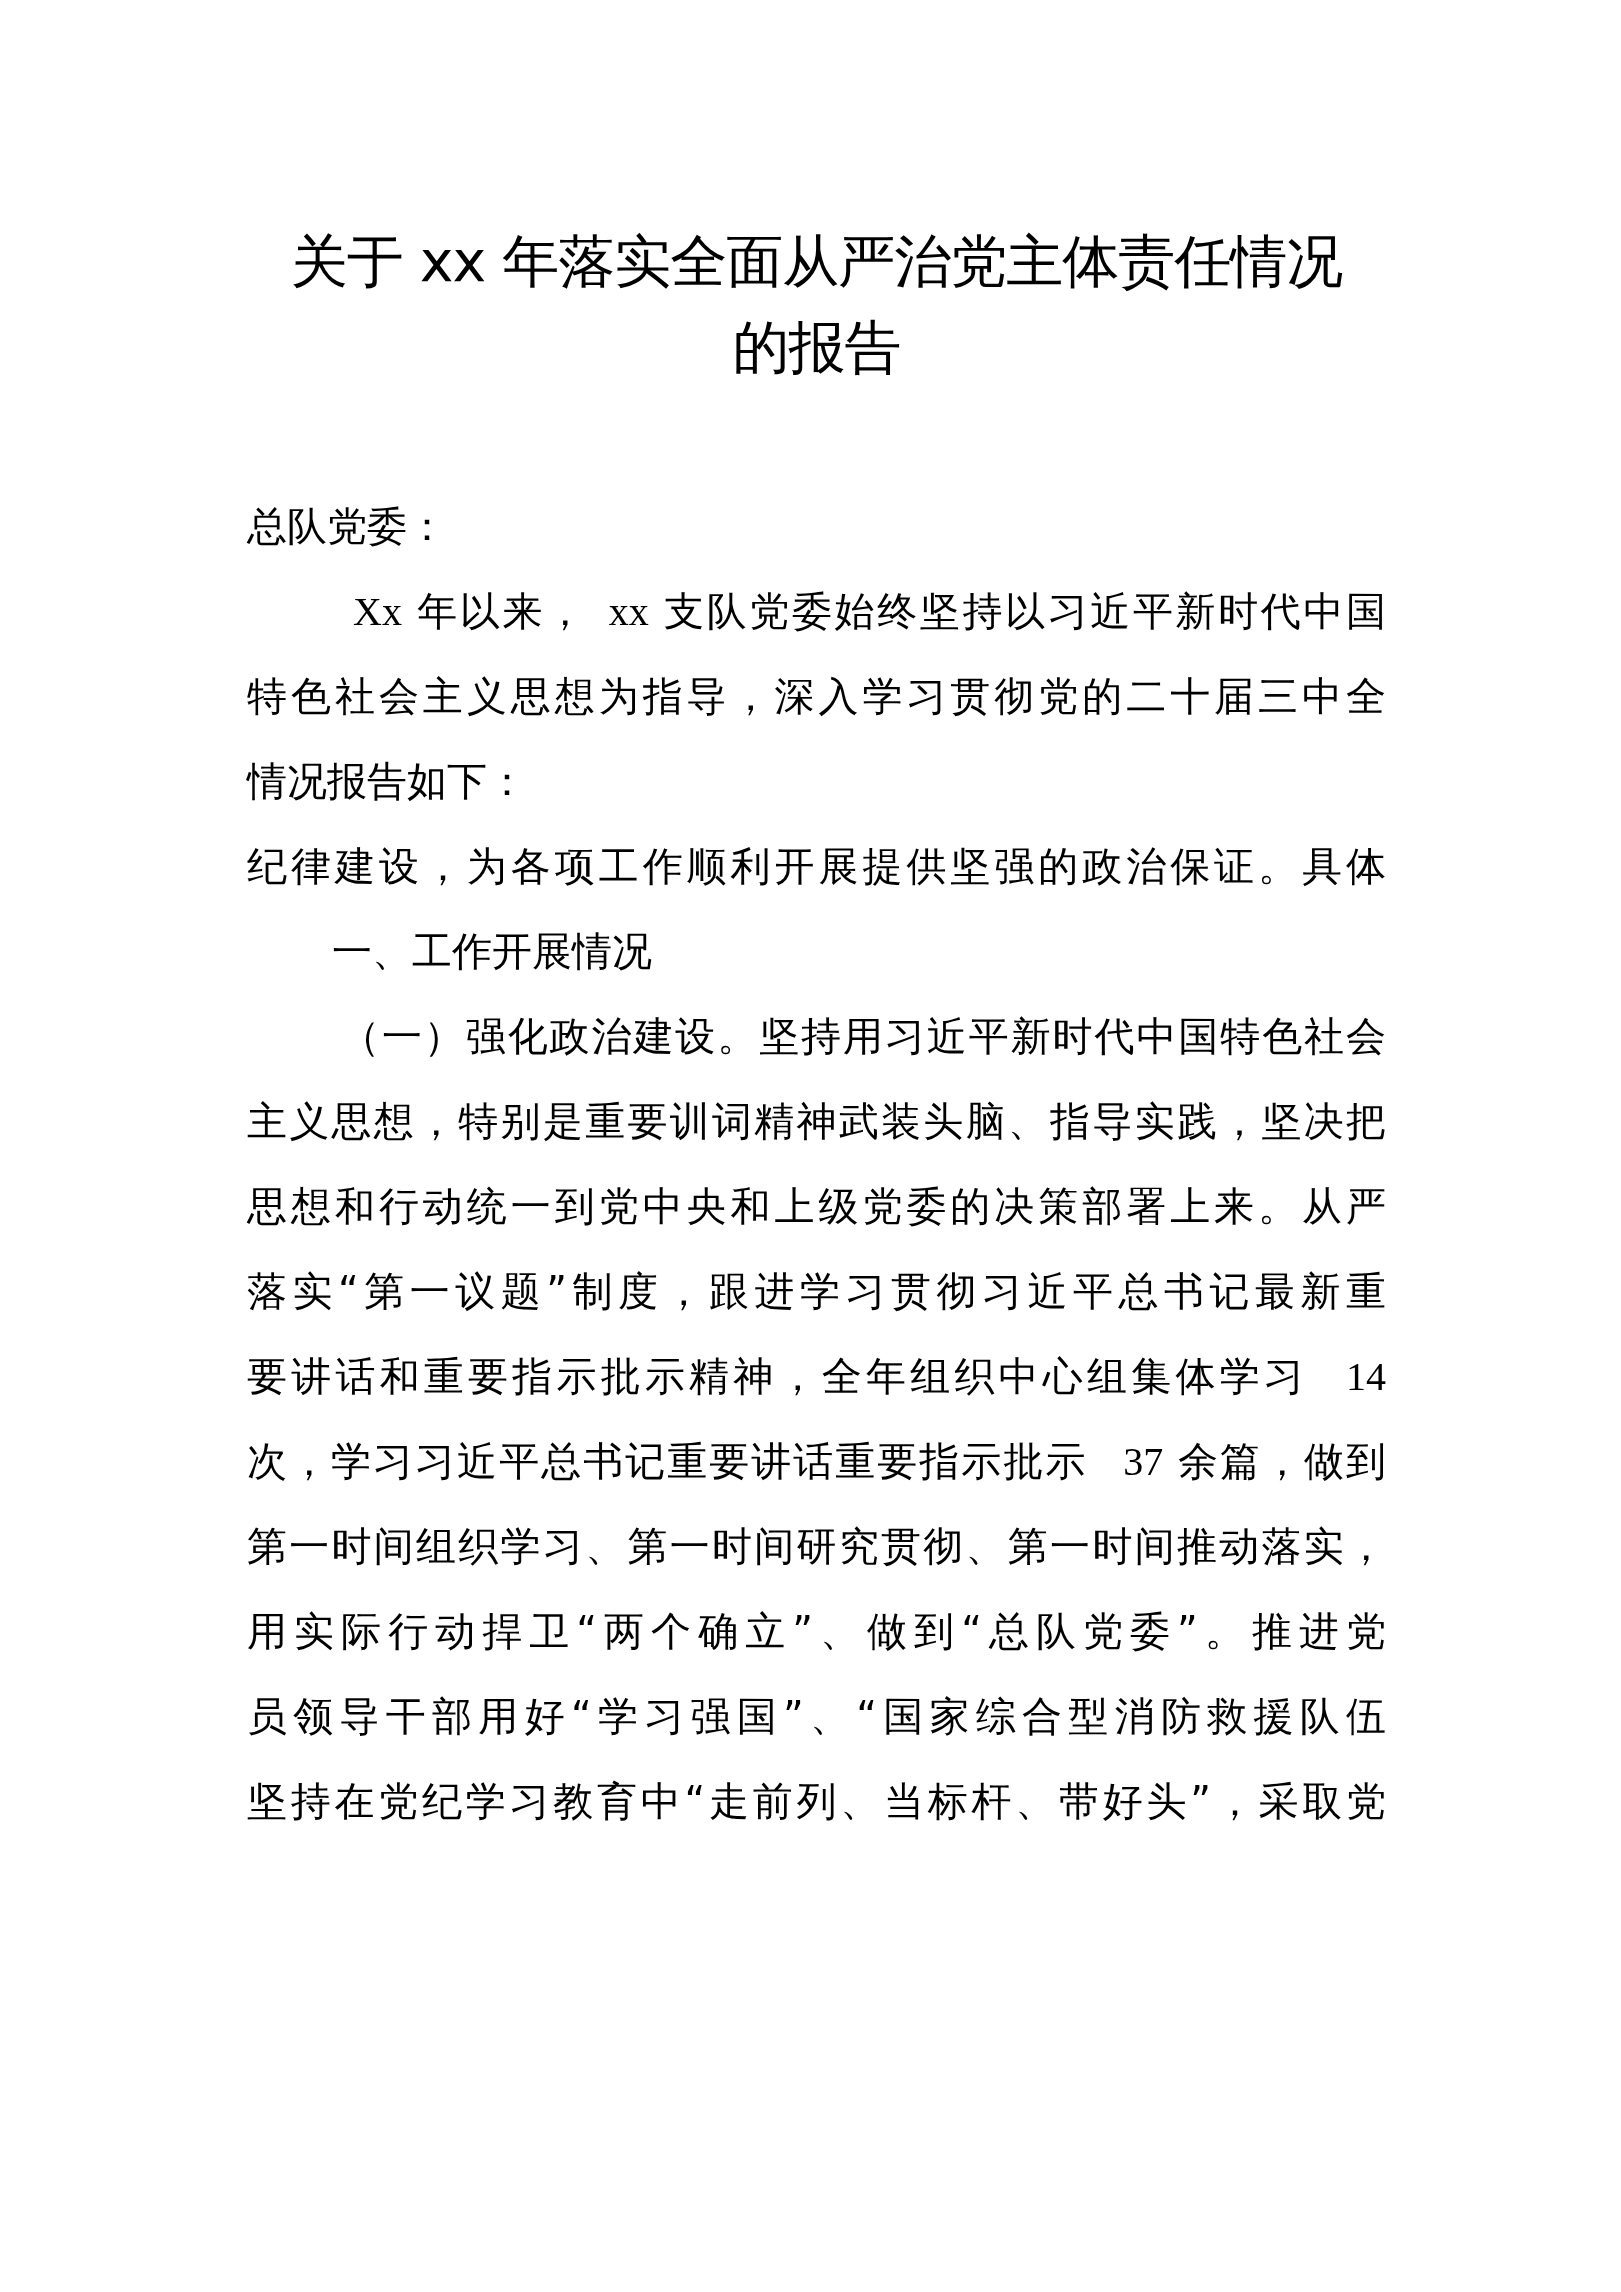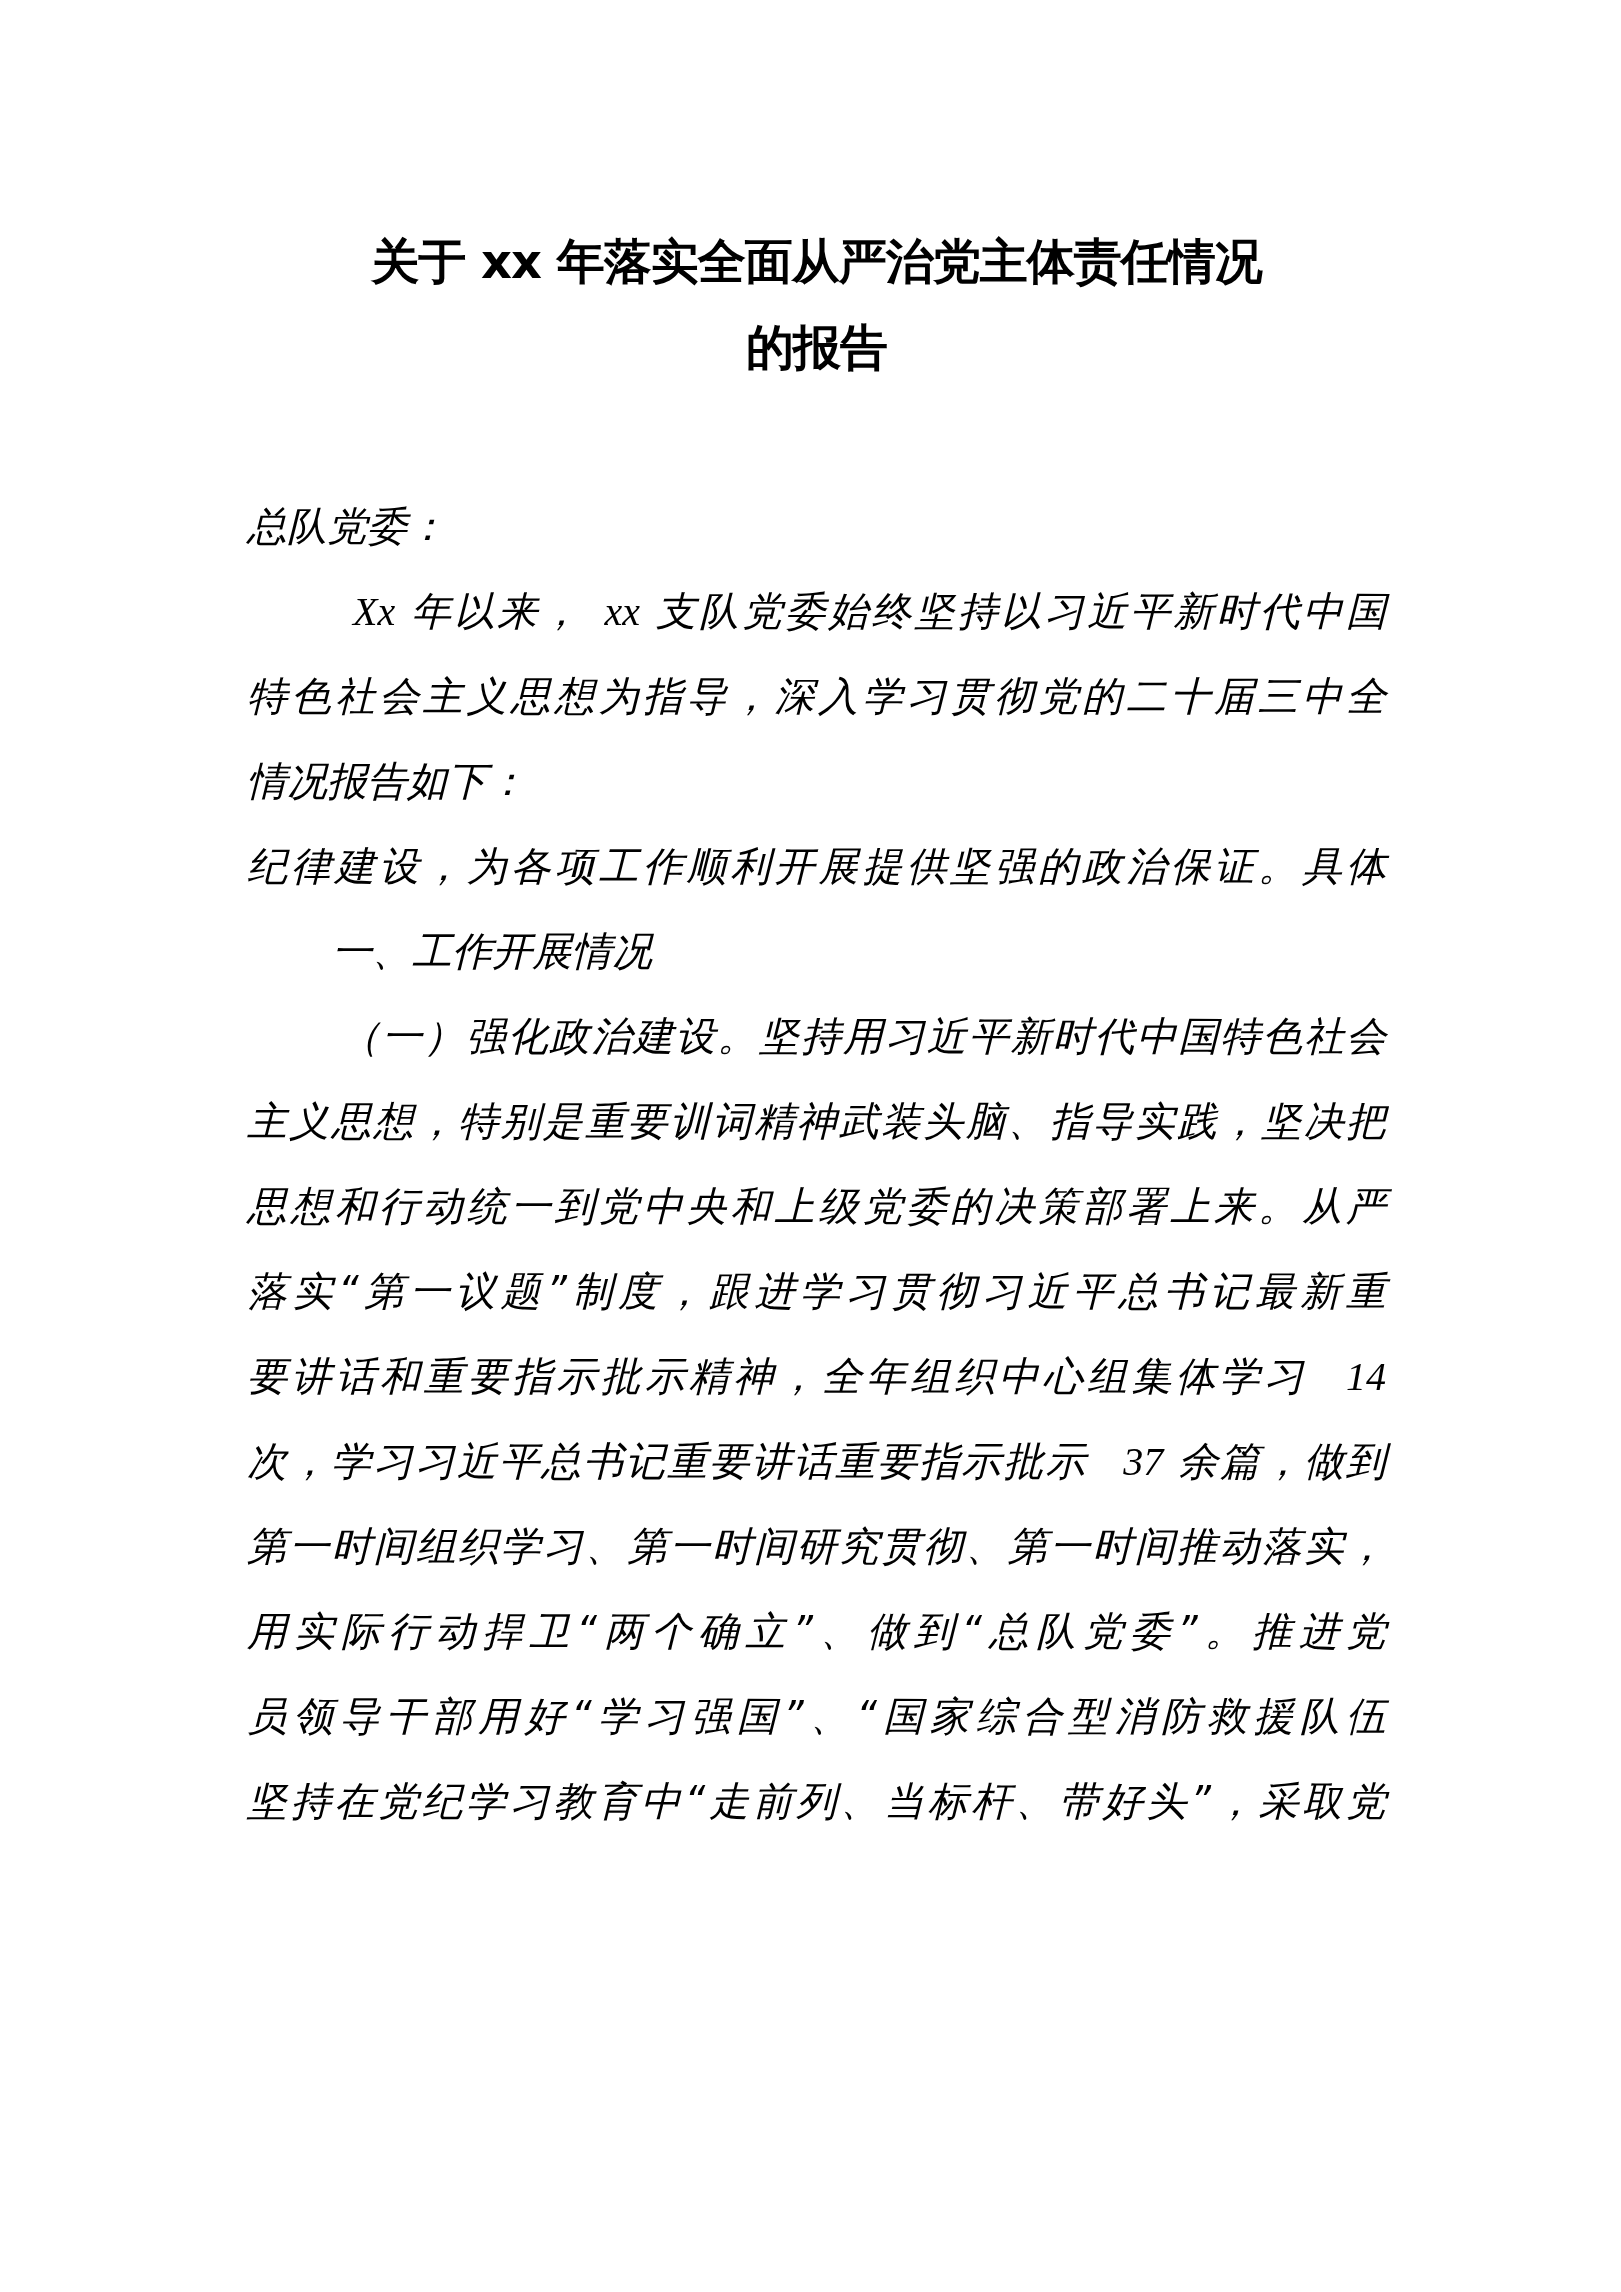--- a/index.html
+++ b/index.html
@@ -20,45 +20,44 @@
       left: 247px;
       top: 0;
       width: 1139px;
     }
     .title {
       position: absolute;
       left: 0;
       top: 218px;
       width: 1139px;
       text-align: center;
-      font-size: 48px;
+      font-size: 57px;
       line-height: 86px;
       letter-spacing: -1px;
-      font-weight: bold;
+      font-weight: normal;
       margin: 0;
     }
     .title .line {
       display: block;
       white-space: nowrap;
     }
     .body-text {
       position: absolute;
       left: 0;
       top: 484px;
       width: 1139px;
       font-size: 40px;
       line-height: 85px;
     }
     .row {
       display: block;
       height: 85px;
       white-space: nowrap;
       text-align: justify;
       text-align-last: justify;
-      font-style: italic;
     }
     .row.last-short {
       text-align-last: left;
     }
     .row.indent {
       padding-left: 85px;
     }
     .row.indent-small {
       padding-left: 93px;
     }

